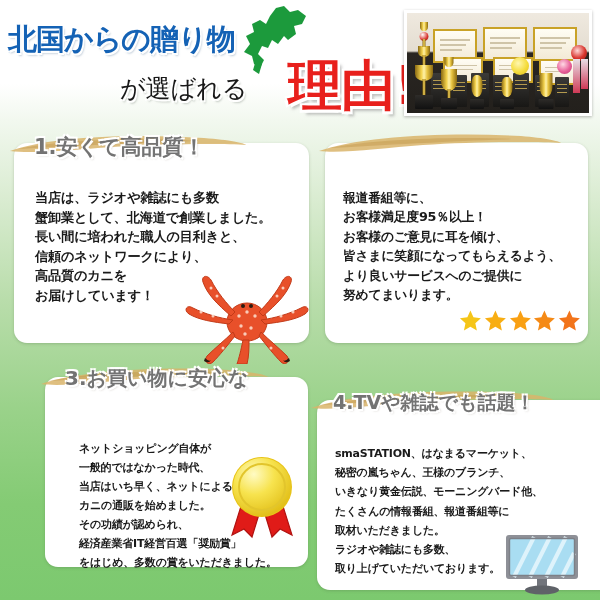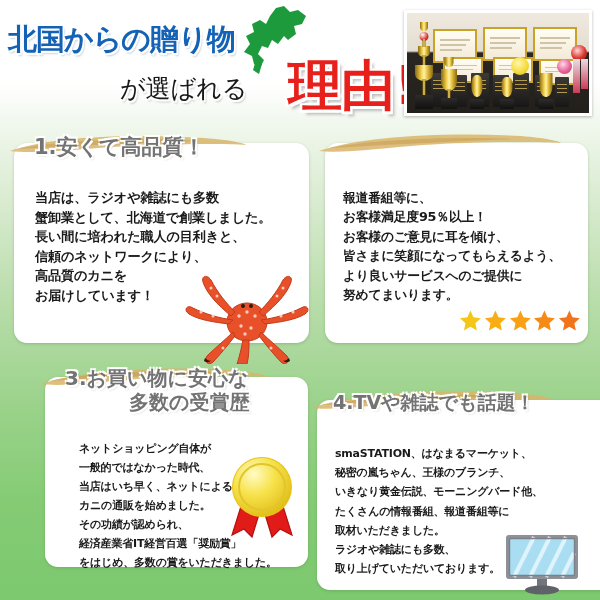--- a/index.html
+++ b/index.html
@@ -309,21 +309,20 @@
   </div>
 
   <div class="card" id="card3">
     <div class="brush" style="left:-6px;top:-14px;width:230px;">
       <svg viewBox="0 0 230 26" preserveAspectRatio="none">
         <path d="M2 21 C44 7,124 3,190 7 C214 9,228 12,229 14 C204 12,142 13,98 16 C60 19,22 24,2 21 Z" fill="#d9b46a" opacity=".85"></path>
         <path d="M10 18 C52 9,128 6,186 10 C146 11,78 14,10 18 Z" fill="#c49a4e" opacity=".5"></path>
       </svg>
     </div>
     <div class="head h3a">3.お買い物に安心な</div>
-    <div class="head h3b">多数の受賞歴</div>
     <div class="body-txt" id="t3">ネットショッピング自体が
 一般的ではなかった時代、
 当店はいち早く、ネットによる
 カニの通販を始めました。
 その功績が認められ、
 経済産業省IT経営百選「奨励賞」
 をはじめ、多数の賞をいただきました。</div>
   </div>
 
   <svg class="medal" viewBox="0 0 80 84">

